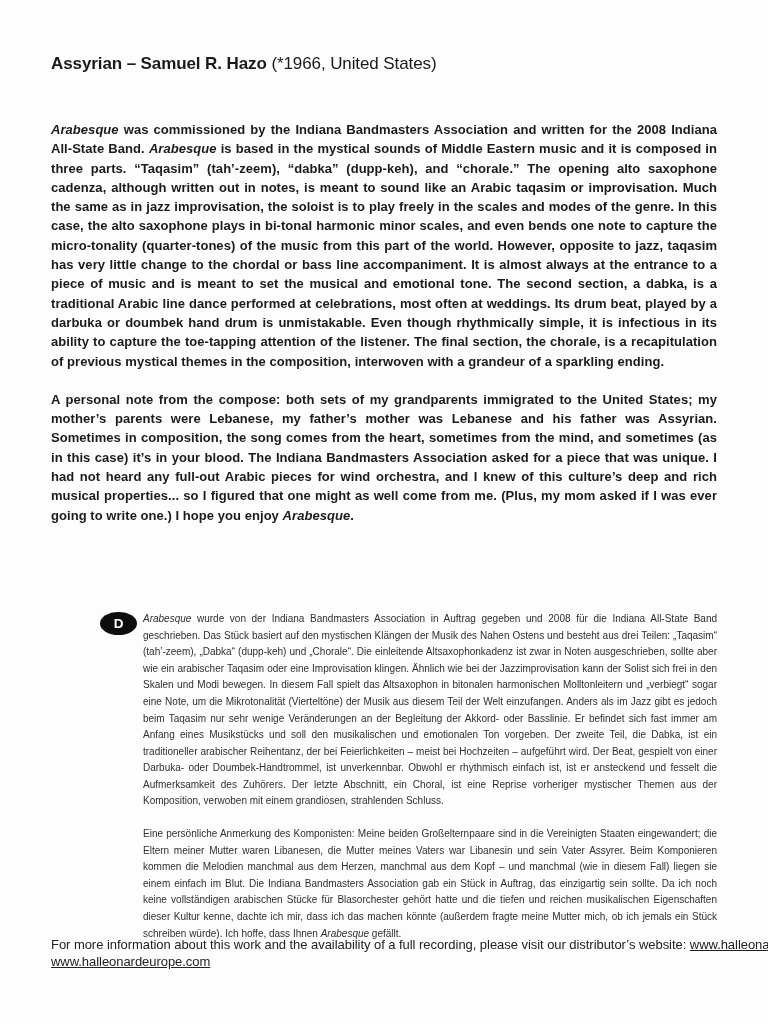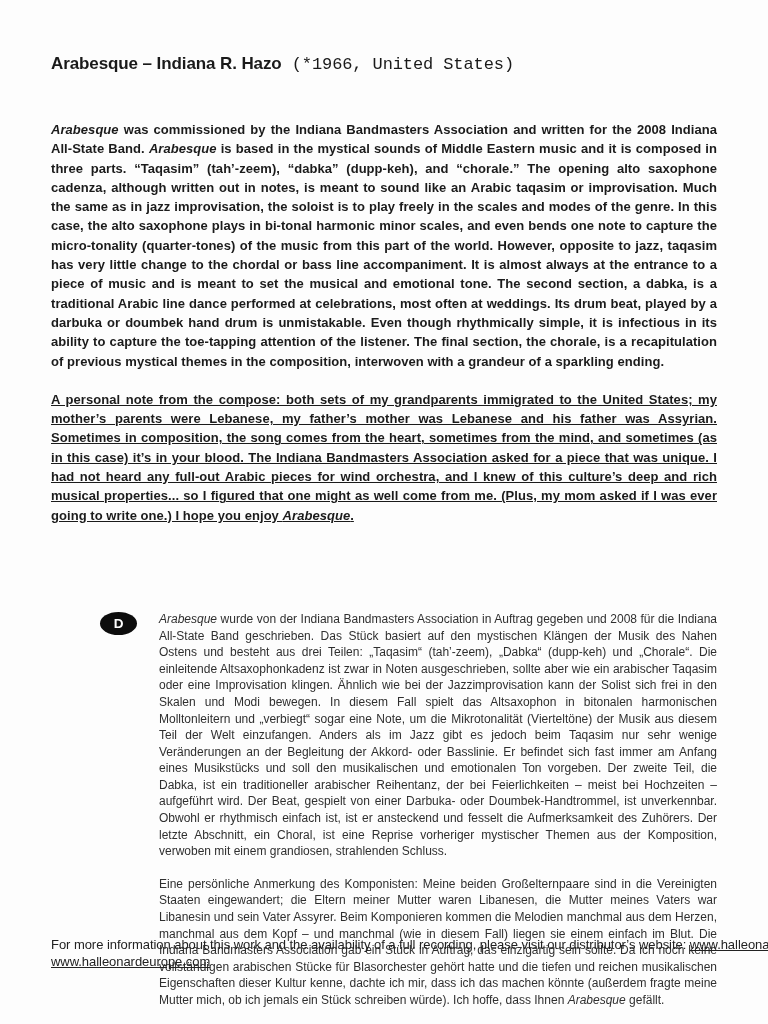--- a/index.html
+++ b/index.html
@@ -14,32 +14,32 @@
     padding: 54px 51px 0 51px;
     overflow: hidden;
   }
   .title {
     margin: 0;
     font-size: 17px;
     font-weight: 700;
     color: #1a1a1a;
     letter-spacing: -0.1px;
   }
-  .title .t-reg { font-weight: 400; font-family: Liberation Mono, monospace; }
+  .title .t-reg { font-weight: 400; }
   .en-para {
     margin: 0;
     font-size: 13px;
     font-weight: 700;
     color: #1b1b1b;
     line-height: 19.3px;
     text-align: justify;
     letter-spacing: 0.05px;
   }
   .en-para-1 { margin-top: 46px; }
-  .en-para-2 { margin-top: 19px; text-decoration: underline; }
+  .en-para-2 { margin-top: 19px; }
   .it { font-style: italic; }
   .german-block {
     display: flex;
     margin-top: 86px;
   }
   .d-badge {
     flex: none;
     width: 37px;
     height: 23px;
     margin-left: 49px;
@@ -48,22 +48,22 @@
     background: #0d0d0d;
     color: #ffffff;
     font-weight: 700;
     font-size: 13.5px;
     display: flex;
     align-items: center;
     justify-content: center;
   }
   .german-text {
     flex: 1;
-    margin-left: 22px;
-    font-size: 12px;
+    margin-left: 6px;
+    font-size: 10px;
     font-weight: 400;
     color: #2f2f2f;
     line-height: 16.6px;
     text-align: justify;
   }
   .german-text p { margin: 0; }
   .german-text p + p { margin-top: 16px; }
   .footer {
     position: absolute;
     left: 51px;
@@ -79,21 +79,21 @@
     color: #222222;
     text-decoration: underline;
     cursor: pointer;
   }
 </style>
 </head>
 <body>
 
 <div class="page">
 
-  <h1 class="title"><span>Arabesque – Indiana R. Hazo</span><span class="t-reg"> (*1966, United States)</span></h1>
+  <h1 class="title"><span>Assyrian – Samuel R. Hazo</span><span class="t-reg"> (*1966, United States)</span></h1>
 
   <p class="en-para en-para-1"><span class="it">Arabesque</span><span> was commissioned by the Indiana Bandmasters Association and written for the 2008 Indiana All-State Band. </span><span class="it">Arabesque</span><span> is based in the mystical sounds of Middle Eastern music and it is composed in three parts. “Taqasim” (tah’-zeem), “dabka” (dupp-keh), and “chorale.” The opening alto saxophone cadenza, although written out in notes, is meant to sound like an Arabic taqasim or improvisation. Much the same as in jazz improvisation, the soloist is to play freely in the scales and modes of the genre. In this case, the alto saxophone plays in bi-tonal harmonic minor scales, and even bends one note to capture the micro-tonality (quarter-tones) of the music from this part of the world. However, opposite to jazz, taqasim has very little change to the chordal or bass line accompaniment. It is almost always at the entrance to a piece of music and is meant to set the musical and emotional tone. The second section, a dabka, is a traditional Arabic line dance performed at celebrations, most often at weddings. Its drum beat, played by a darbuka or doumbek hand drum is unmistakable. Even though rhythmically simple, it is infectious in its ability to capture the toe-tapping attention of the listener. The final section, the chorale, is a recapitulation of previous mystical themes in the composition, interwoven with a grandeur of a sparkling ending.</span></p>
 
   <p class="en-para en-para-2"><span>A personal note from the compose: both sets of my grandparents immigrated to the United States; my mother’s parents were Lebanese, my father’s mother was Lebanese and his father was Assyrian. Sometimes in composition, the song comes from the heart, sometimes from the mind, and sometimes (as in this case) it’s in your blood. The Indiana Bandmasters Association asked for a piece that was unique. I had not heard any full-out Arabic pieces for wind orchestra, and I knew of this culture’s deep and rich musical properties... so I figured that one might as well come from me. (Plus, my mom asked if I was ever going to write one.) I hope you enjoy </span><span class="it">Arabesque</span><span>.</span></p>
 
   <div class="german-block">
     <div class="d-badge">
         <span>D</span>
       </div>
     <div class="german-text">

